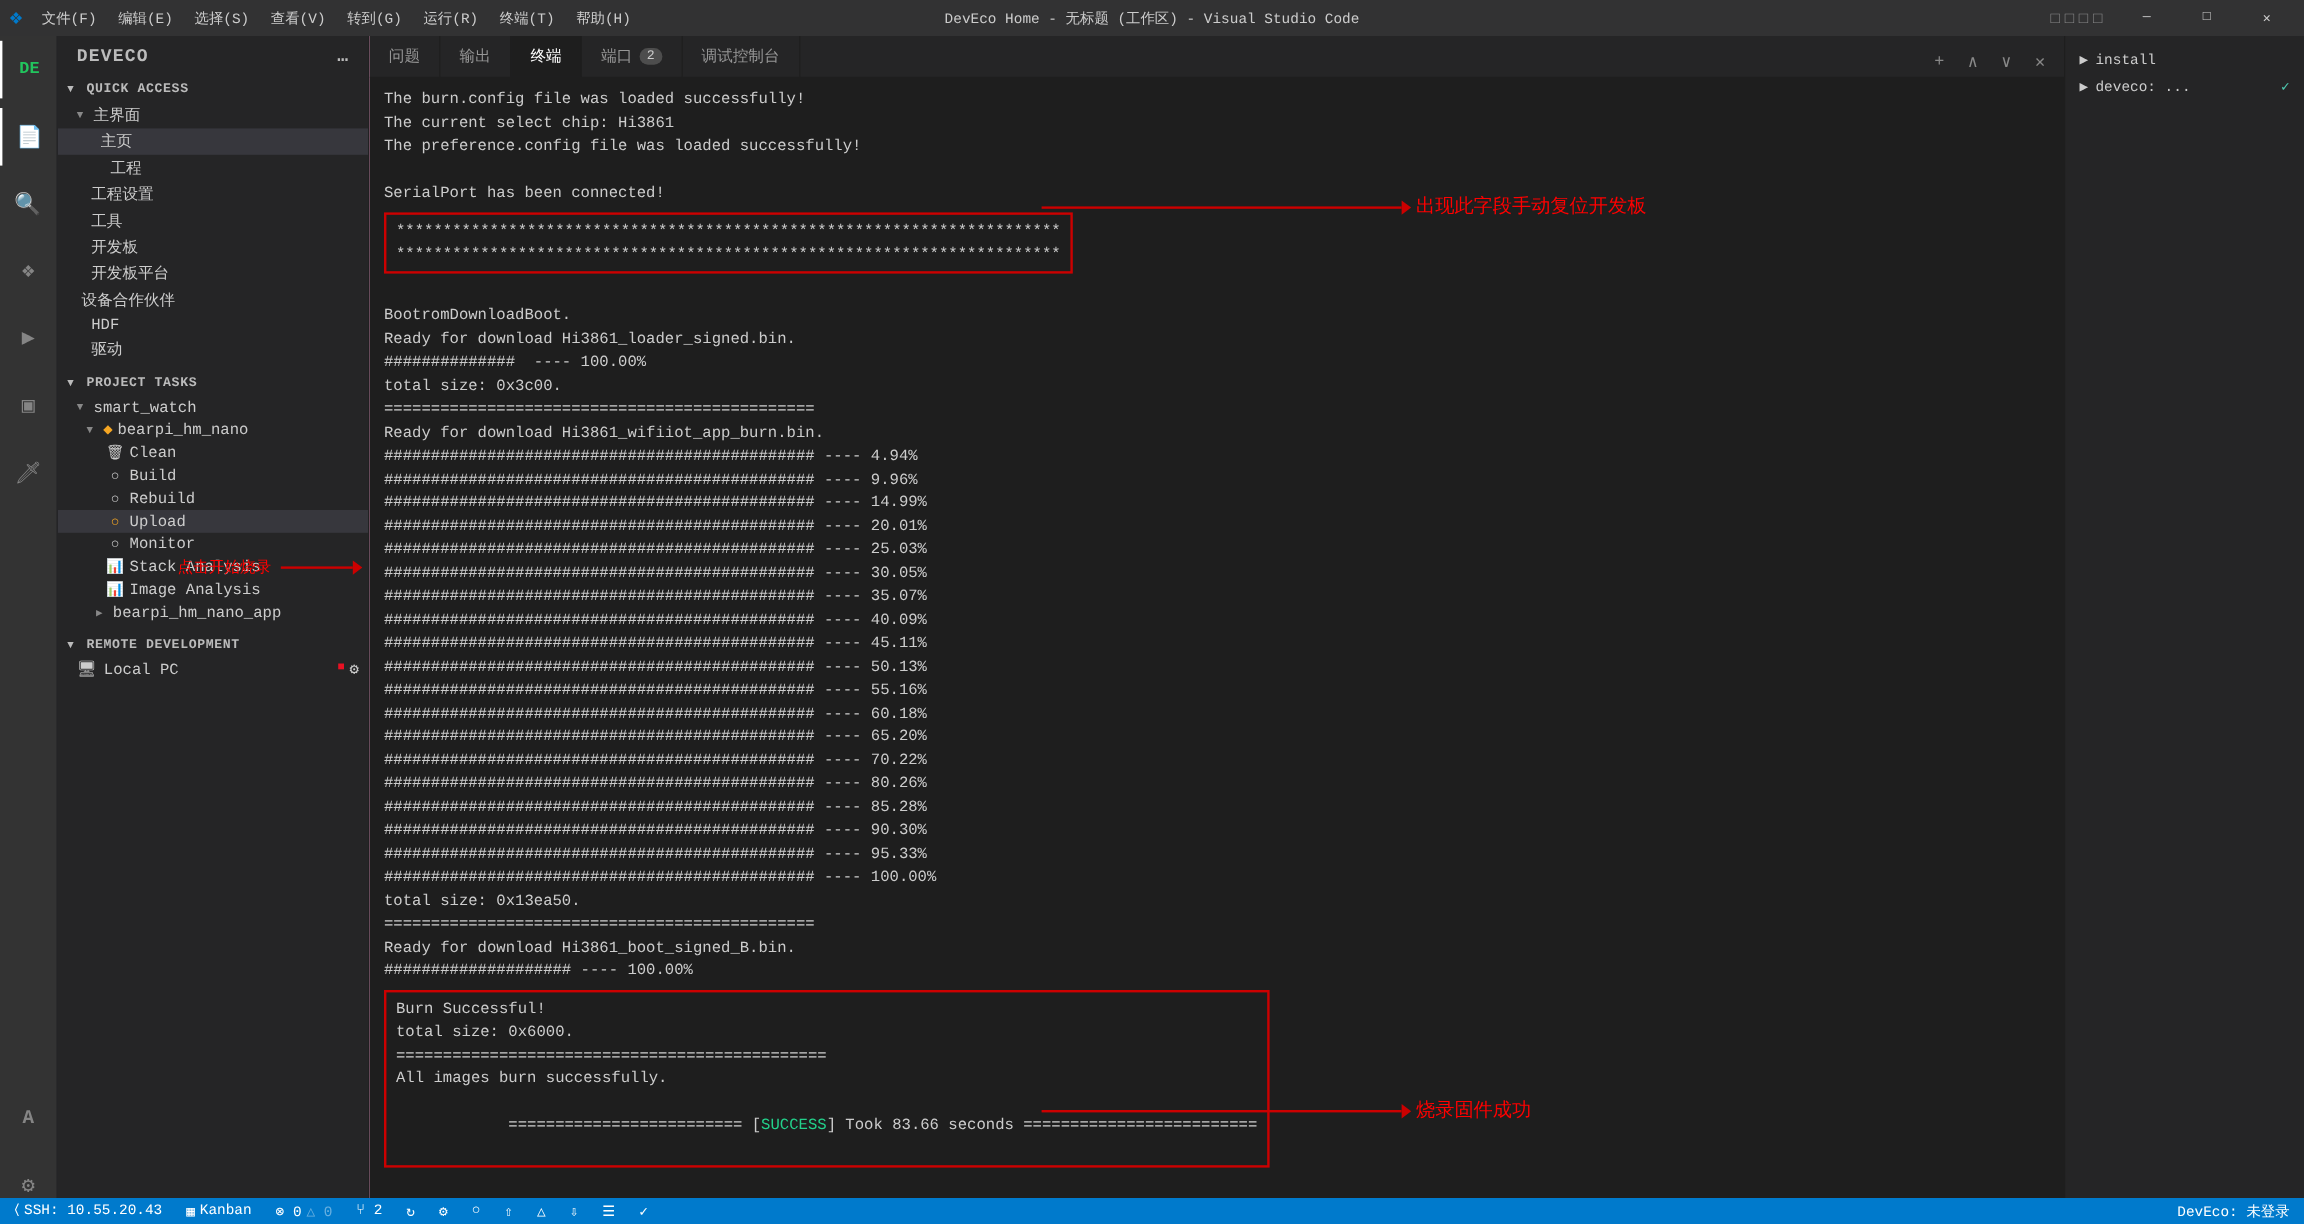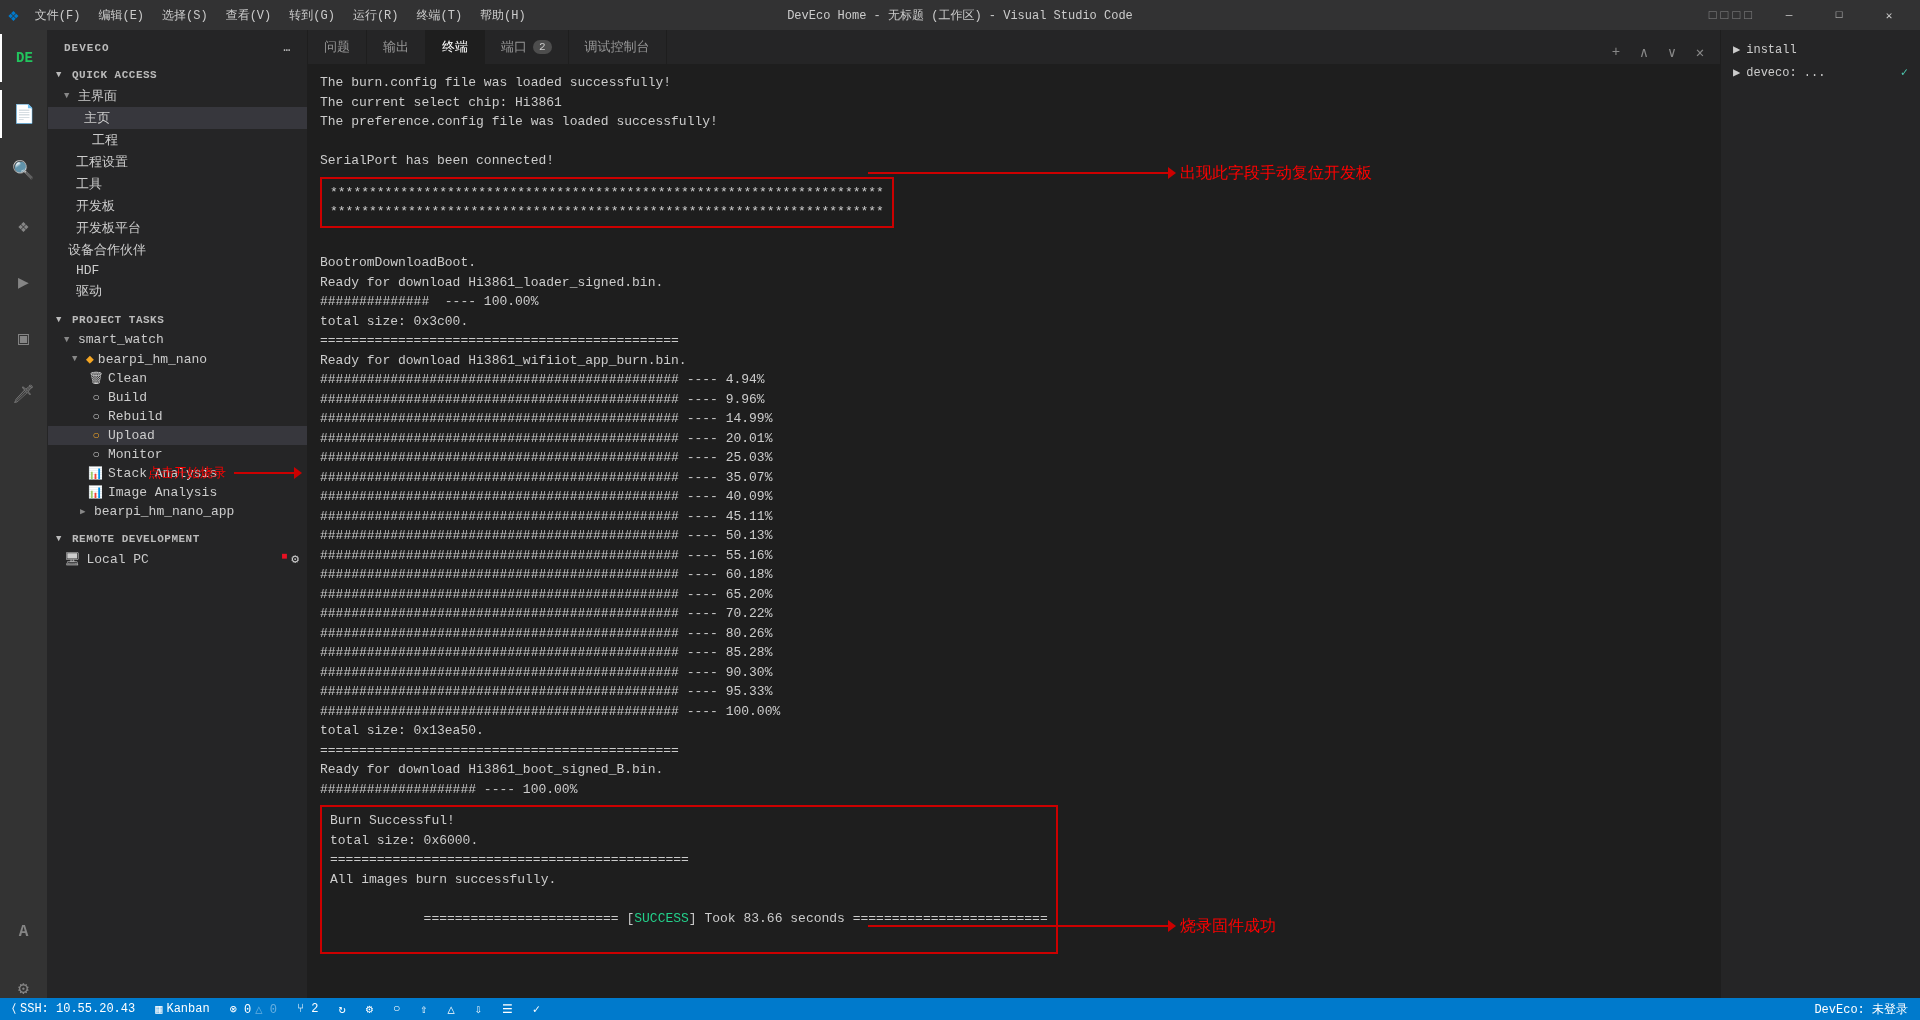--- a/index.html
+++ b/index.html
@@ -112,21 +112,21 @@
       flex-direction: column;
       overflow: hidden;
       border-right: 1px solid #1e1e1e;
     }
     #sidebar-header {
       height: 35px;
       display: flex;
       align-items: center;
       justify-content: space-between;
       padding: 0 16px;
-      font-size: 11px;
+      font-size: 15px;
       font-weight: bold;
       text-transform: uppercase;
       letter-spacing: 1px;
       color: #bbbbbb;
     }
     #sidebar-content {
       flex: 1;
       overflow-y: auto;
       overflow-x: hidden;
     }
@@ -515,20 +515,21 @@
       <div class="terminal-line">Ready for download Hi3861_loader_signed.bin.</div>
       <div class="terminal-line">##############  ---- 100.00%</div>
       <div class="terminal-line">total size: 0x3c00.</div>
       <div class="terminal-line">==============================================</div>
       <div class="terminal-line">Ready for download Hi3861_wifiiot_app_burn.bin.</div>
       <div class="terminal-line">############################################## ---- 4.94%</div>
       <div class="terminal-line">############################################## ---- 9.96%</div>
       <div class="terminal-line">############################################## ---- 14.99%</div>
       <div class="terminal-line">############################################## ---- 20.01%</div>
       <div class="terminal-line">############################################## ---- 25.03%</div>
+      <div class="terminal-line">############################################## ---- 30.05%</div>
       <div class="terminal-line">############################################## ---- 35.07%</div>
       <div class="terminal-line">############################################## ---- 40.09%</div>
       <div class="terminal-line">############################################## ---- 45.11%</div>
       <div class="terminal-line">############################################## ---- 50.13%</div>
       <div class="terminal-line">############################################## ---- 55.16%</div>
       <div class="terminal-line">############################################## ---- 60.18%</div>
       <div class="terminal-line">############################################## ---- 65.20%</div>
       <div class="terminal-line">############################################## ---- 70.22%</div>
       <div class="terminal-line">############################################## ---- 80.26%</div>
       <div class="terminal-line">############################################## ---- 85.28%</div>

